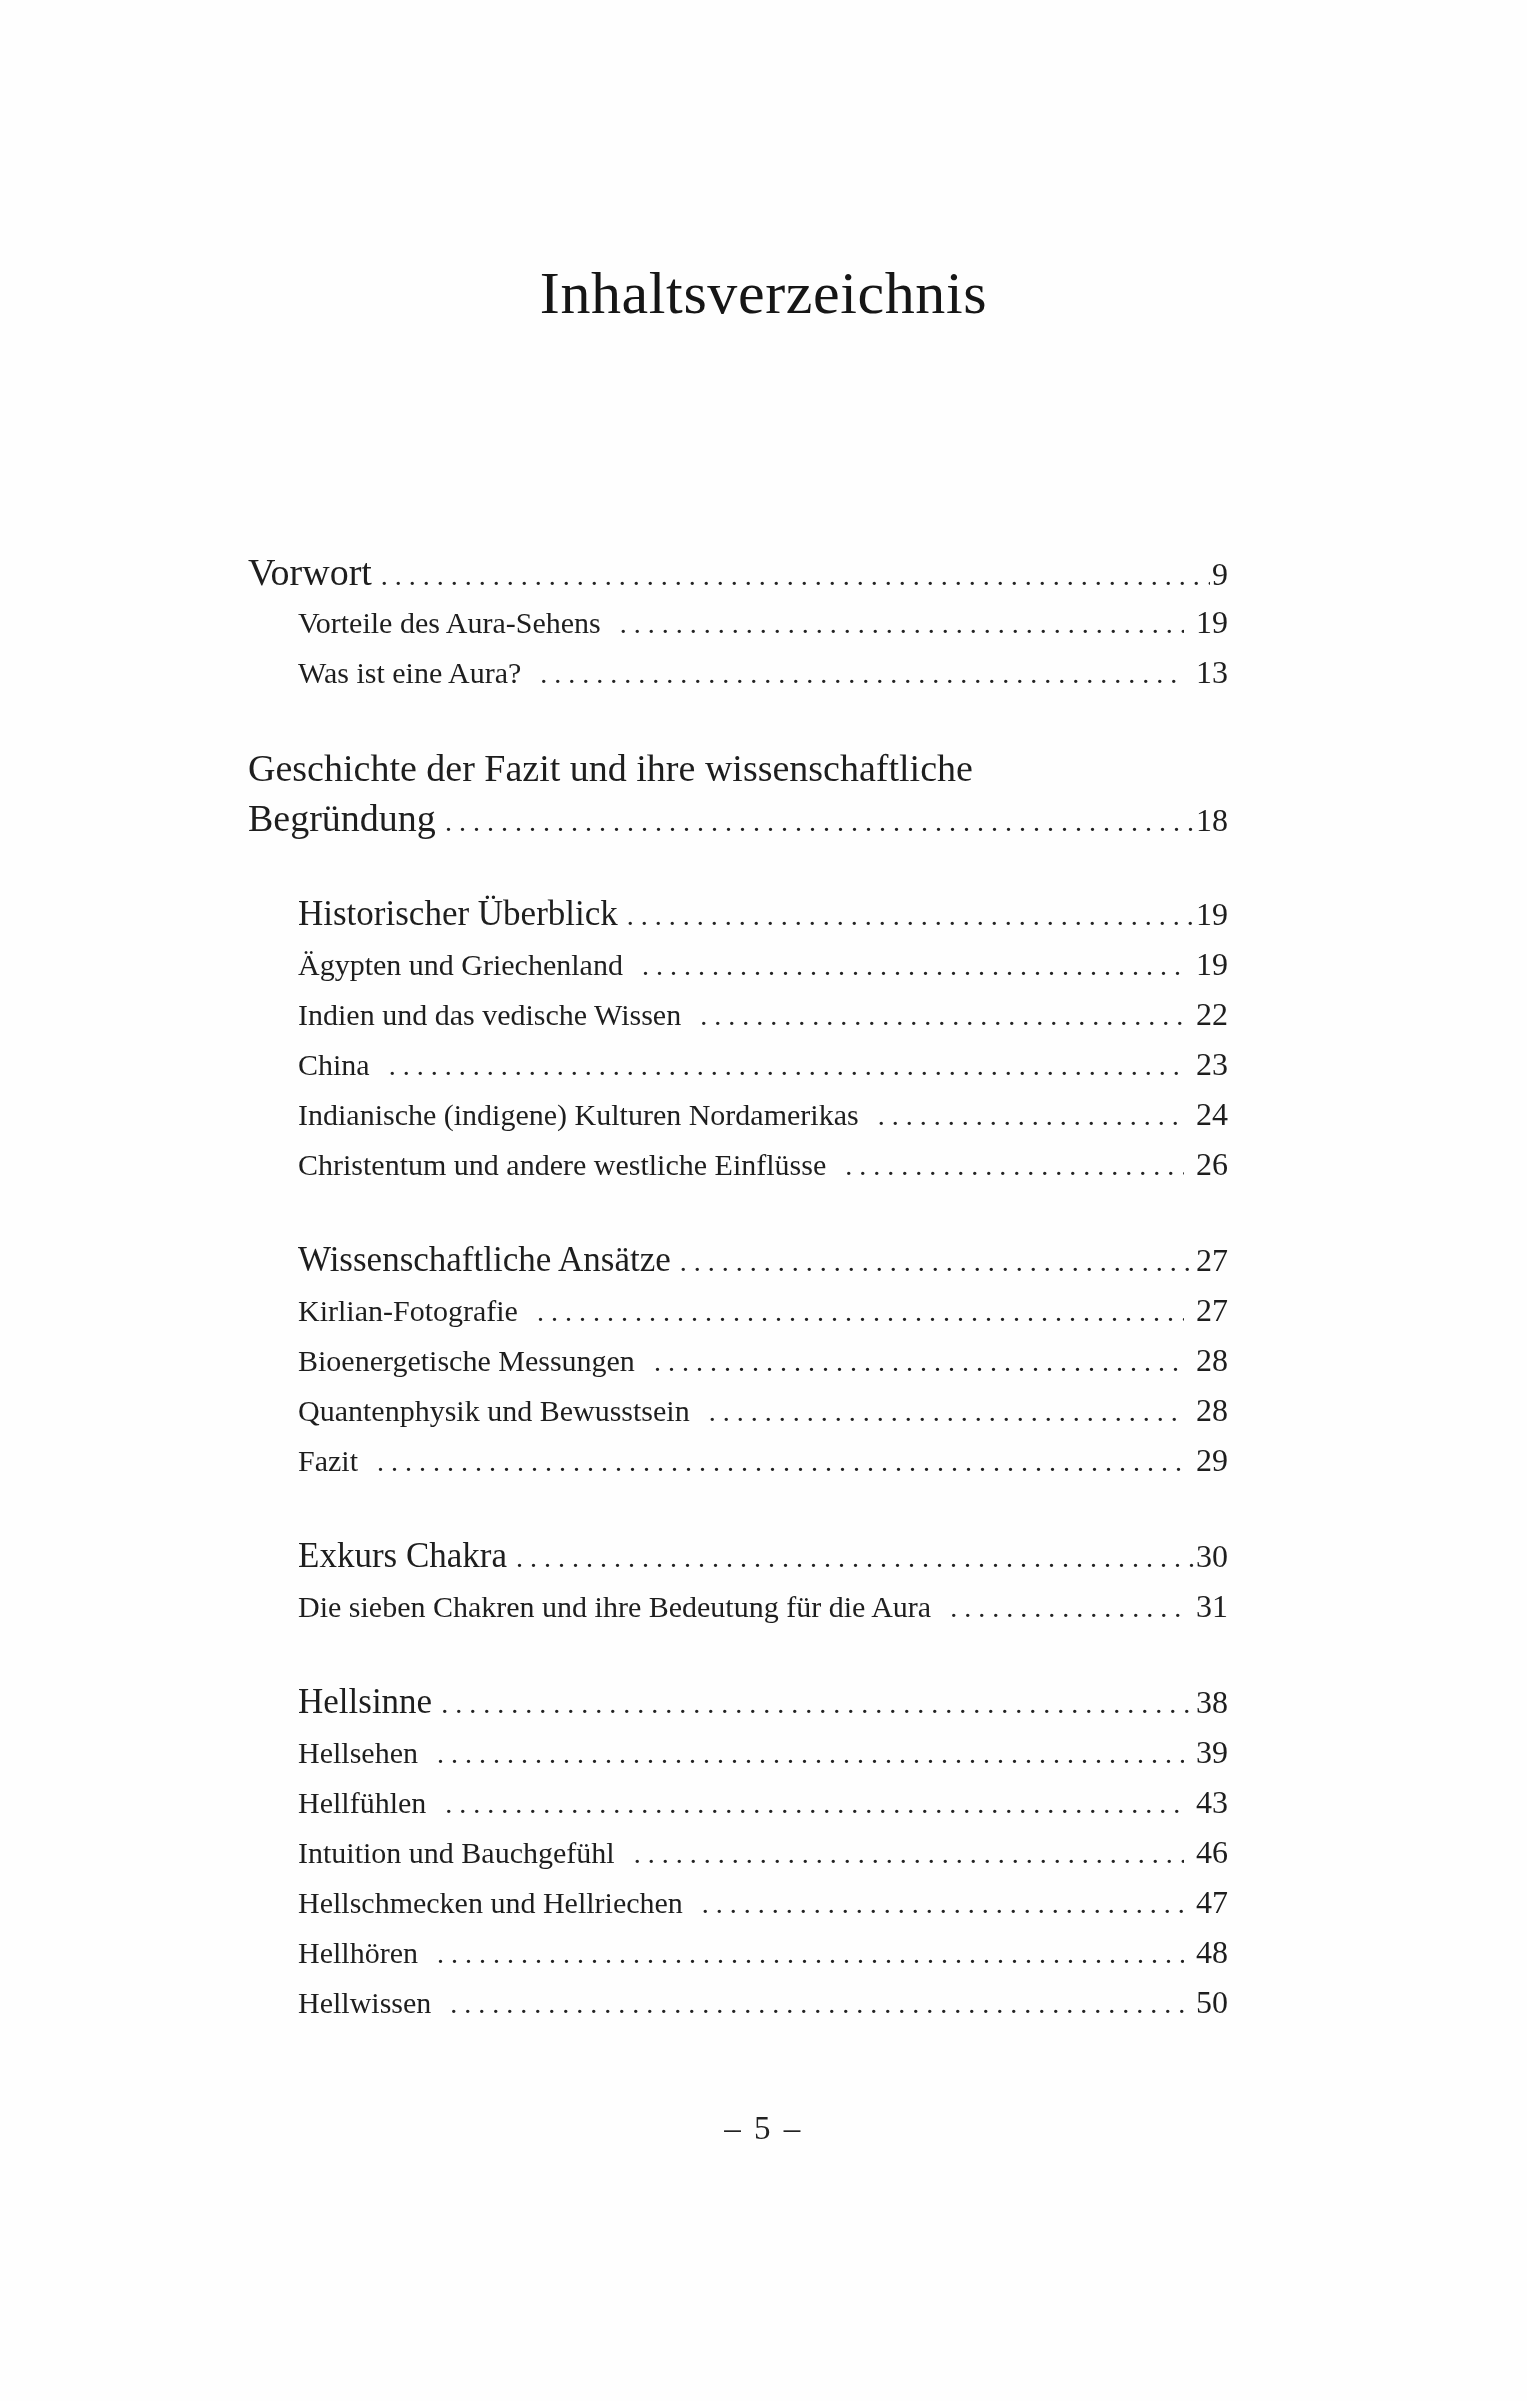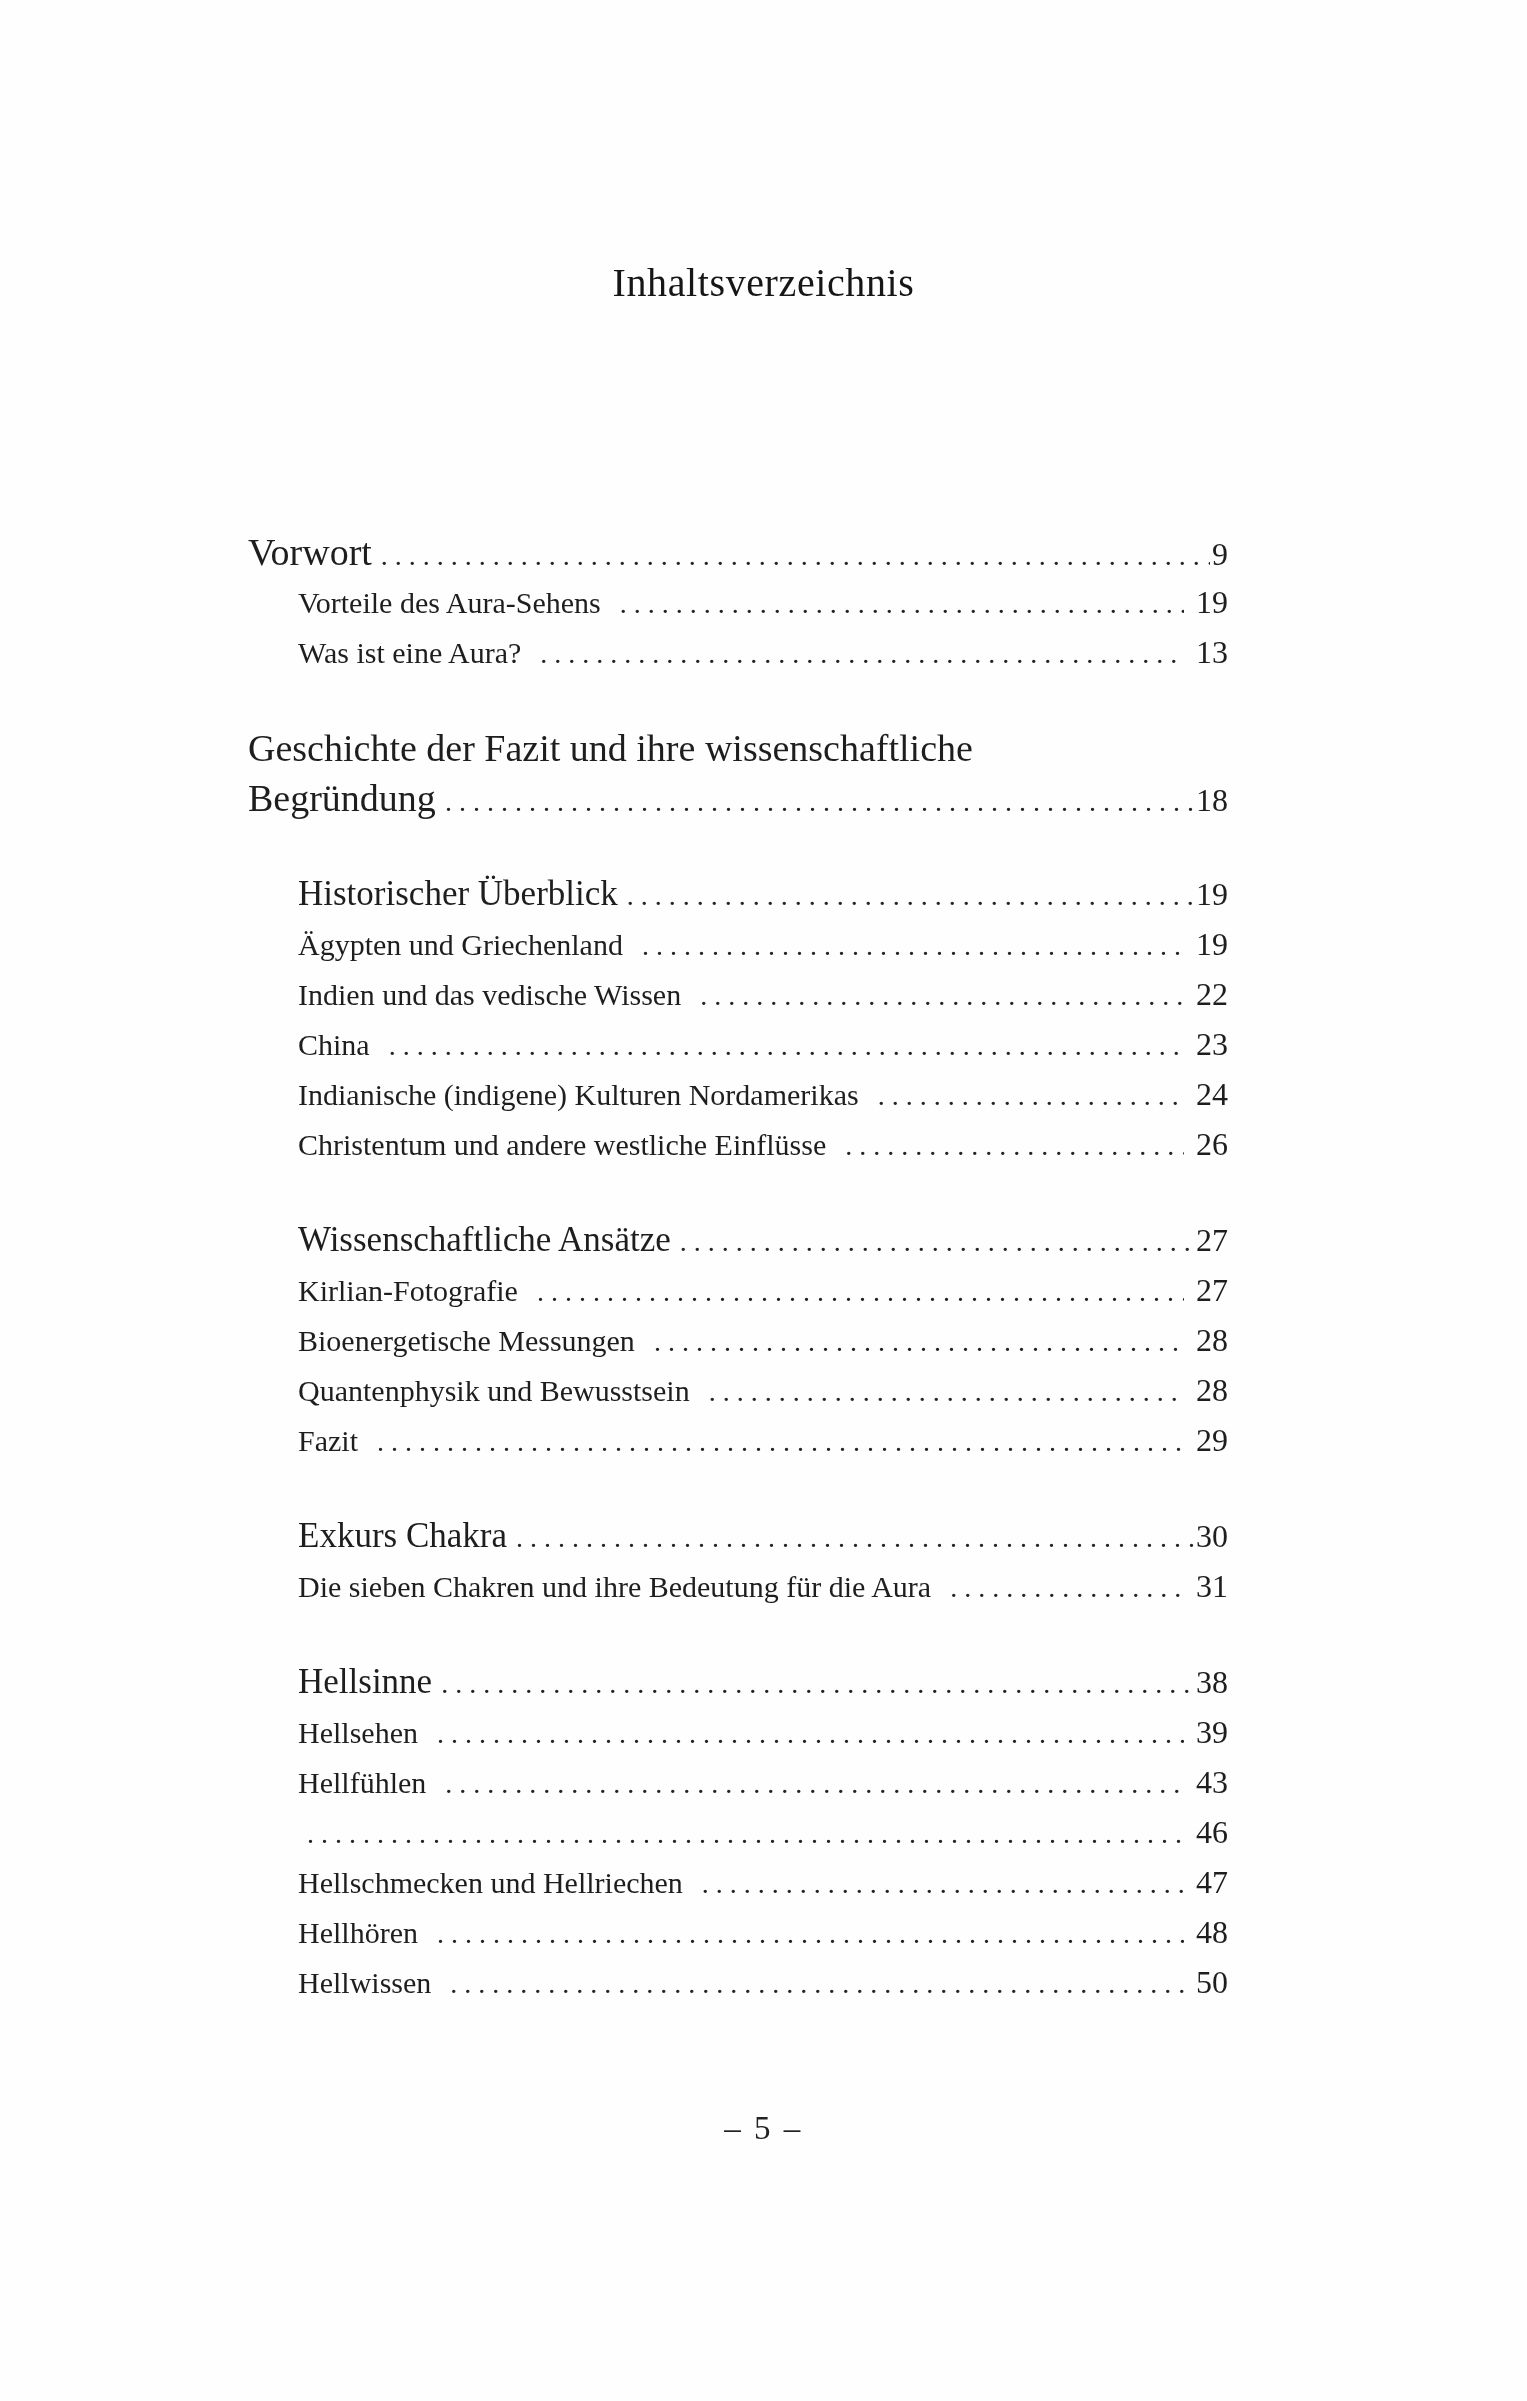--- a/index.html
+++ b/index.html
@@ -12,21 +12,21 @@
     background: #fefefe;
     color: #1e1e1e;
     font-family: "Liberation Serif", "DejaVu Serif", serif;
     position: relative;
     overflow: hidden;
   }
   .page-title {
     margin: 0;
     padding-top: 263px;
     text-align: center;
-    font-size: 40px;
+    font-size: 60px;
     font-weight: 400;
     letter-spacing: 0.6px;
     line-height: 1;
     color: #161616;
   }
   .toc {
     margin-top: 224px;
     margin-left: 248px;
     margin-right: 299px; 
   }
@@ -175,20 +175,21 @@
       <span class="toc-label">Hellsehen</span>
       <span class="dots">........................................................................................................................................................................................................</span>
       <span class="pagenum">39</span>
     </div>
     <div class="toc-row lv3">
       <span class="toc-label">Hellfühlen</span>
       <span class="dots">........................................................................................................................................................................................................</span>
       <span class="pagenum">43</span>
     </div>
     <div class="toc-row lv3">
+      <span class="toc-label">Intuition und Bauchgefühl</span>
       <span class="dots">........................................................................................................................................................................................................</span>
       <span class="pagenum">46</span>
     </div>
     <div class="toc-row lv3">
       <span class="toc-label">Hellschmecken und Hellriechen</span>
       <span class="dots">........................................................................................................................................................................................................</span>
       <span class="pagenum">47</span>
     </div>
     <div class="toc-row lv3">
       <span class="toc-label">Hellhören</span>

